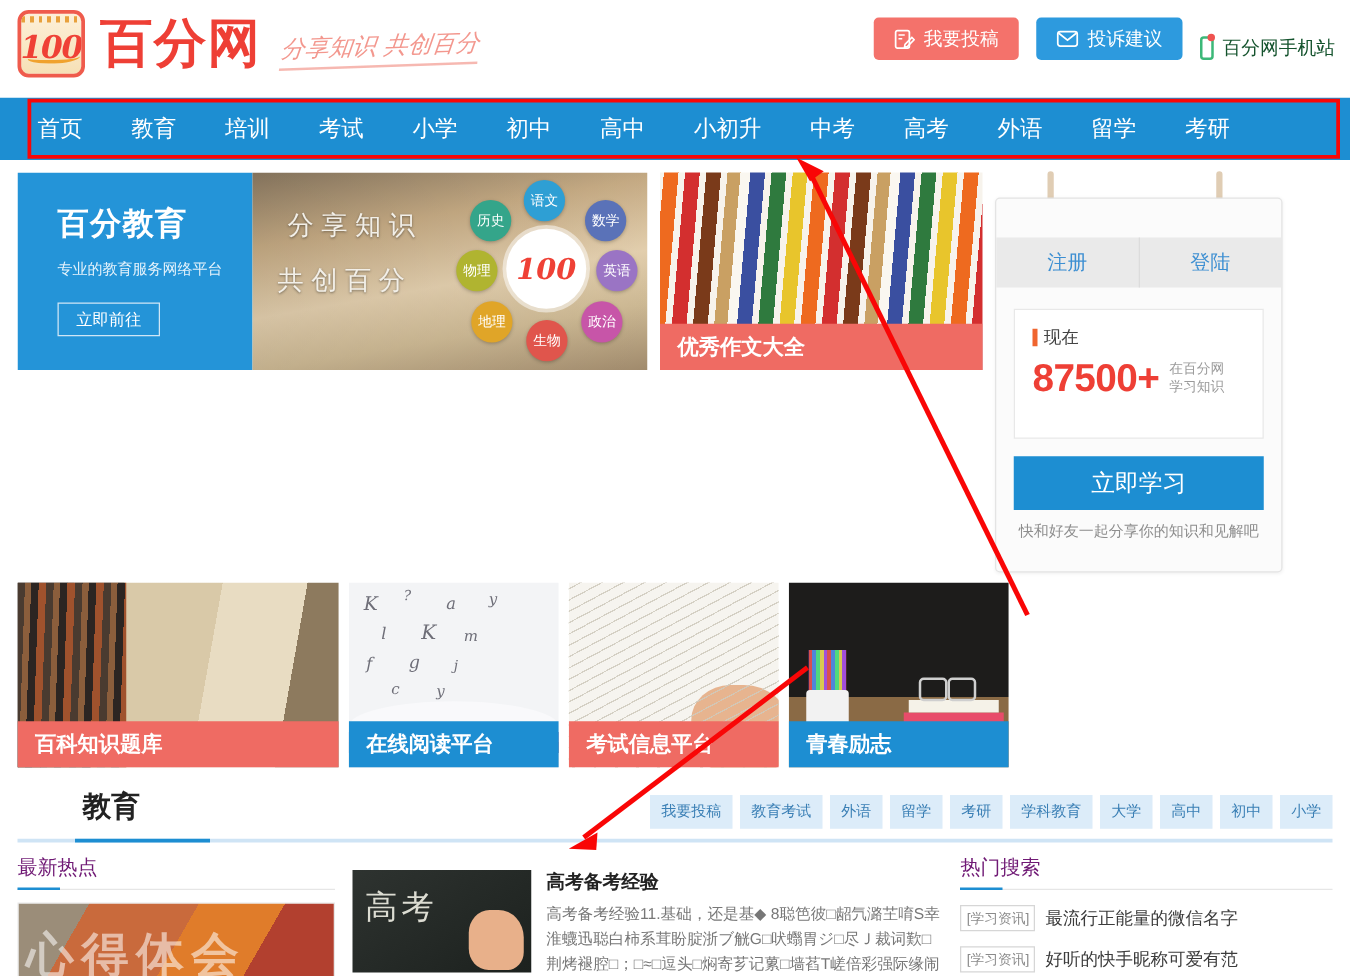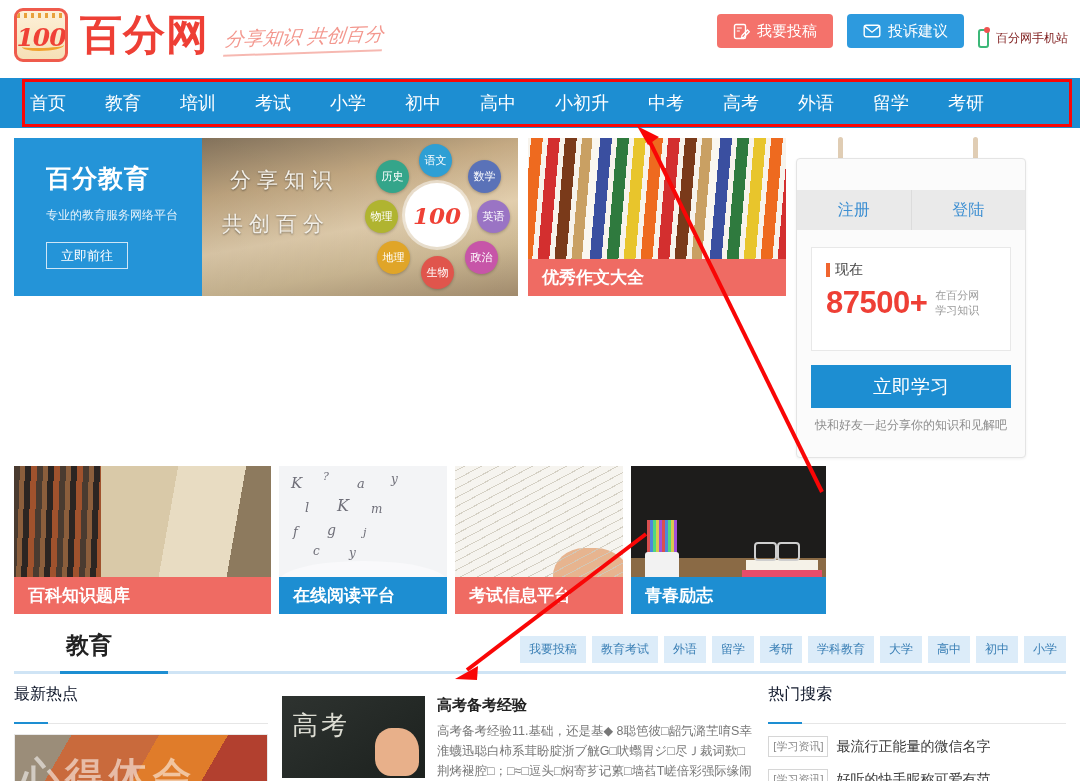--- a/index.html
+++ b/index.html
@@ -40,21 +40,21 @@
     border-bottom: 2px solid #f6b3ab; padding-bottom: 2px; opacity: .92;
   }
   .hdr-actions { position: absolute; right: 12px; top: 14px; display: flex; align-items: flex-end; gap: 14px; }
   .hdr-btn {
     display: flex; align-items: center; gap: 7px; height: 34px; padding: 0 16px;
     border-radius: 4px; color: #fff; font-size: 15px; cursor: pointer;
   }
   .hdr-btn.red { background: #f4726b; }
   .hdr-btn.blue { background: #2d9ade; }
   .hdr-btn svg { display: block; }
-  .mobile-link { display: flex; align-items: center; gap: 7px; font-size: 12px; color: #7f1d1d; cursor: pointer; }
+  .mobile-link { display: flex; align-items: center; gap: 7px; font-size: 15px; color: #14532d; cursor: pointer; }
   .phone-ic { position: relative; width: 11px; height: 19px; border: 2px solid #3cb878; border-radius: 3px; background: #fff; }
   .phone-ic:after { content:""; position:absolute; right:-3px; top:-4px; width:6px; height:6px; border-radius:50%; background:#ef5350; }
 
   
   .nav { height: 50px; background: #1d8ed2; display: flex; align-items: center; padding-left: 30px; }
   .nav a { color: #ffffff; font-size: 18px; margin-right: 39px; text-decoration: none; cursor: pointer; }
   .nav a:last-child { margin-right: 0; }
 
   
   .content { padding: 0 14px; }
@@ -113,21 +113,21 @@
   .countrow { display:flex; align-items:center; margin-top: 6px; }
   .countrow .num { font-size: 31px; font-weight: bold; color:#ee3f35; letter-spacing:-.5px; }
   .countrow .sub { font-size: 11px; color:#9a9a9a; line-height: 15px; margin-left: 8px; }
   .studybtn { margin: 14px 14px 0; height: 43px; background:#1d8ed2; color:#fff; font-size: 19px;
      display:flex; align-items:center; justify-content:center; cursor:pointer; }
   .loginfoot { text-align:center; font-size:12px; color:#8e8e8e; margin-top: 9px; }
 
   
   .row2 { display:flex; gap: 8px; margin-top: 8px; }
   .thumb { position: relative; height: 148px; overflow:hidden; cursor:pointer; }
-  .t1 { width: 257px; } .t2 { width: 168px; } .t3 { width: 168px; } .t4 { width: 195px; }
+  .t1 { width: 257px; } .t2 { width: 168px; } .t3 { width: 168px; } .t4 { width: 176px; }
   .ph-books { position:absolute; inset:0;
     background: linear-gradient(100deg,#2b2724 0 16%,#6d5a46 16% 30%, #d9c9a8 30% 58%, #e8dcc2 58% 82%, #8d7a5e 82% 100%); }
   .ph-books:after{ content:""; position:absolute; left:0; top:0; width:34%; height:100%;
     background: repeating-linear-gradient(92deg,#4a3b30 0 6px,#8b5e3c 6px 11px,#2c2522 11px 17px,#a0522d 17px 23px); }
   .ph-letters { position:absolute; inset:0; background:#f3f4f6; }
   .ph-letters:after{ content:""; position:absolute; left:0; bottom:0; width:100%; height:36%;
     background: linear-gradient(#f9f9fb 0 46%, #5b5fa8 46% 62%, #3b3f82 62% 78%, #c9c9d4 78% 100%); border-radius: 50% 50% 0 0 / 38% 38% 0 0; }
   .ph-letters .lt { position:absolute; color:#6e6e78; font-family:"DejaVu Serif",serif; font-style:italic; }
   .ph-paper { position:absolute; inset:0; background:#f6f4ef; }
   .ph-paper:after{ content:""; position:absolute; inset:-20%;
@@ -151,21 +151,21 @@
   .sechead h3 { position:absolute; left: 52px; top: 2px; font-size: 23px; color:#222; font-weight:bold; }
   .sechead .ul { position:absolute; left: 46px; bottom: -3px; width: 108px; height: 3px; background:#1d8ed2; }
   .tabrow { position:absolute; right: 0; top: 8px; display:flex; gap: 6px; }
   .tabrow span { background:#dcecf9; color:#3a7fb5; font-size: 12px; padding: 5px 9px; cursor:pointer; }
 
   
   .cols { display:flex; margin-top: 10px; gap: 14px; }
   .colL { width: 256px; }
   .colM { width: 476px; }
   .colR { width: 300px; }
-  .colhead { position: relative; font-size: 16px; color:#0f172a; padding-bottom: 18px; border-bottom:1px solid #e6e6e6; }
+  .colhead { position: relative; font-size: 16px; color:#701a75; padding-bottom: 6px; border-bottom:1px solid #e6e6e6; }
   .colhead:after { content:""; position:absolute; left:0; bottom:-1px; width: 34px; height:2px; background:#1d8ed2; }
 
   .hotcard { margin-top: 10px; border:1px solid #e8e8e8; }
   .hotimg { position: relative; height: 106px; overflow:hidden;
      background: linear-gradient(120deg,#9b8d79 0 18%, #c96a3c 18% 46%, #e07c2a 46% 68%, #b2402f 68% 100%); }
   .hotimg .big { position:absolute; left: 6px; top: 16px; font-size: 38px; font-weight:bold; color: rgba(255,255,255,.55);
      letter-spacing: 6px; }
 
   .artrow { display:flex; gap: 12px; margin-top: 12px; padding-bottom: 12px; border-bottom:1px dotted #ddd; }
   .artthumb { width: 143px; height: 82px; flex:none; position:relative; overflow:hidden;

